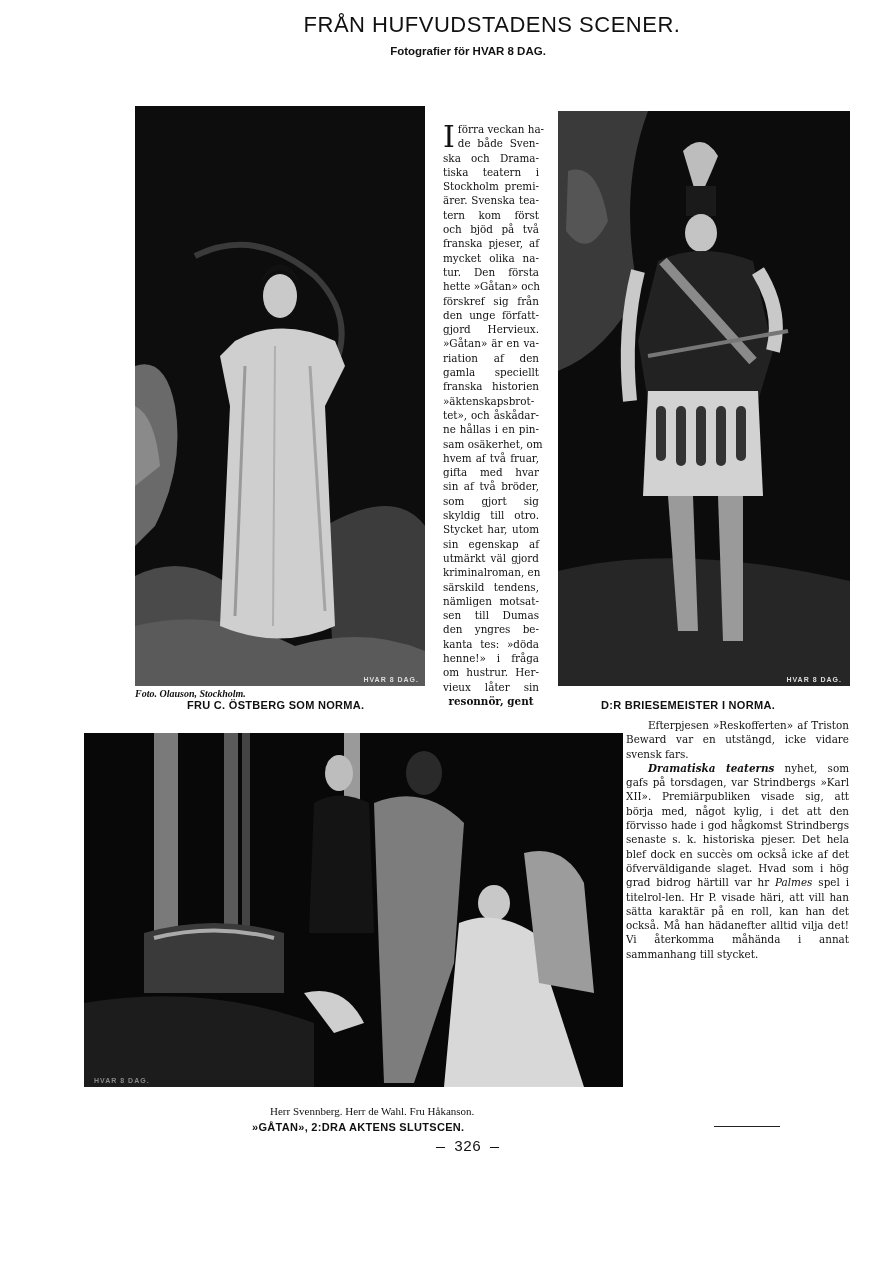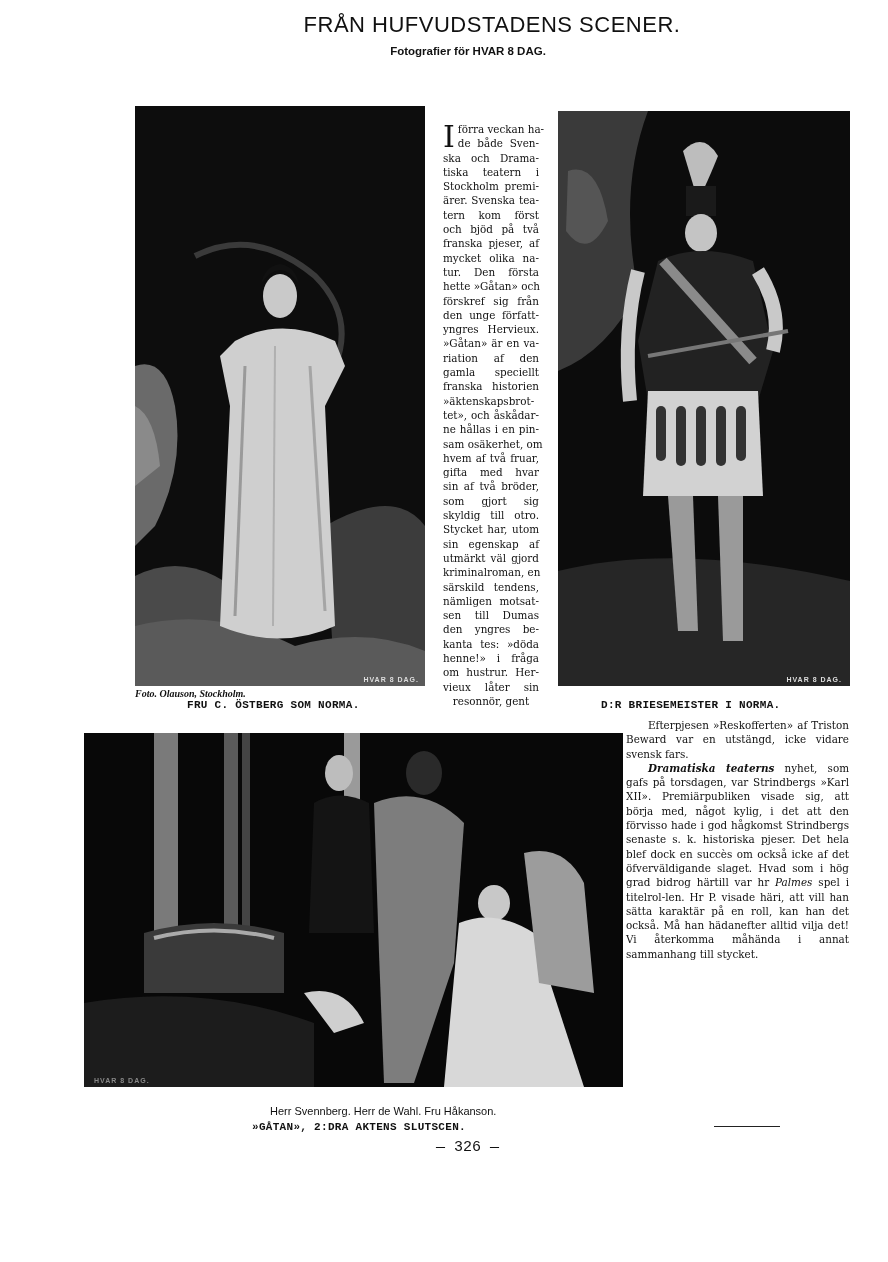--- a/index.html
+++ b/index.html
@@ -8,23 +8,23 @@
   .title { left: 0; width: 888px; top: 12px; text-align: center; font-family: "Liberation Sans", sans-serif; font-size: 22px; letter-spacing: 0.5px; color: #111; }
   .subtitle { left: 0; width: 840px; top: 45px; text-align: center; font-family: "Liberation Sans", sans-serif; font-size: 11.5px; font-weight: bold; }
   .photo { background: #0b0b0b; overflow: hidden; }
   .photo svg { display: block; }
   .watermark { position: absolute; font-family: "Liberation Sans", sans-serif; font-size: 7px; color: #ddd; letter-spacing: 1px; font-weight: bold; }
   .col { font-family: "DejaVu Serif", "Liberation Serif", serif; font-size: 10.4px; line-height: 14.3px; color: #111; text-align: justify; }
   .col p { margin: 0; }
   .col .indent { text-indent: 22px; }
   .col .line { display: block; text-align: justify; text-align-last: justify; white-space: nowrap; }
   .dropcap { float: left; font-size: 30px; line-height: 24px; margin: 3px 3px 0 0; font-family: "DejaVu Serif", serif; }
-  .caption { font-family: Liberation Mono, monospace; font-size: 11px; font-weight: bold; letter-spacing: 0.3px; }
+  .caption { font-family: Liberation Sans, sans-serif; font-size: 11px; font-weight: bold; letter-spacing: 0.3px; }
   .credit { font-family: "Liberation Serif", serif; font-size: 10px; font-style: italic; font-weight: bold; }
-  .names { font-family: Liberation Sans, sans-serif; font-size: 11px; }
+  .names { font-family: Liberation Serif, serif; font-size: 11px; }
   .pageno { font-family: Liberation Mono, monospace; font-size: 15px; }
   .rule { background: #222; height: 1px; }
   em.b { font-style: italic; font-weight: bold; }
   em { font-style: italic; }
 </style>
 </head>
 <body>
 
 <div class="abs title">FRÅN  HUFVUDSTADENS  SCENER.</div>
 <div class="abs subtitle">Fotografier för HVAR 8 DAG.</div>
@@ -60,21 +60,21 @@
       <span class="line">Stockholm premi-</span>
       <span class="line">ärer. Svenska tea-</span>
       <span class="line">tern kom först</span>
       <span class="line">och bjöd på två</span>
       <span class="line">franska pjeser, af</span>
       <span class="line">mycket olika na-</span>
       <span class="line">tur. Den första</span>
       <span class="line">hette »Gåtan» och</span>
       <span class="line">förskref sig från</span>
       <span class="line">den unge författ-</span>
-      <span class="line">yngres Hervieux.</span>
+      <span class="line">gjord Hervieux.</span>
       <span class="line">»Gåtan» är en va-</span>
       <span class="line">riation af den</span>
       <span class="line">gamla speciellt</span>
       <span class="line">franska historien</span>
       <span class="line">»äktenskapsbrot-</span>
       <span class="line">tet», och åskådar-</span>
       <span class="line">ne hållas i en pin-</span>
       <span class="line">sam osäkerhet, om</span>
       <span class="line">hvem af två fruar,</span>
       <span class="line">gifta med hvar</span>
@@ -86,21 +86,21 @@
       <span class="line">utmärkt väl gjord</span>
       <span class="line">kriminalroman, en</span>
       <span class="line">särskild tendens,</span>
       <span class="line">nämligen motsat-</span>
       <span class="line">sen till Dumas</span>
       <span class="line">den yngres be-</span>
       <span class="line">kanta tes: »döda</span>
       <span class="line">henne!» i fråga</span>
       <span class="line">om hustrur. Her-</span>
       <span class="line">vieux låter sin</span>
-      <span class="line" style="text-align-last: center;">resonnör, gent</span>
+      <span class="line" style="text-align-last: center; font-weight: bold;">resonnör, gent</span>
     </div>
 </div>
 
 <div class="abs photo" style="left:510px; top:111px; width:292px; height:575px;">
   <svg width="292" height="575" viewBox="0 0 292 575">
     <rect width="292" height="575" fill="#0c0c0c"></rect>
     <path d="M0 0 L90 0 Q60 80 80 180 Q50 240 0 260Z" fill="#3a3a3a"></path>
     <path d="M10 60 Q40 50 50 110 Q30 150 8 120Z" fill="#555"></path>
     <path d="M0 460 Q120 430 292 470 L292 575 L0 575Z" fill="#262626"></path>
     <path d="M125 40 Q145 20 160 45 Q150 70 140 90Z" fill="#bdbdbd"></path>

